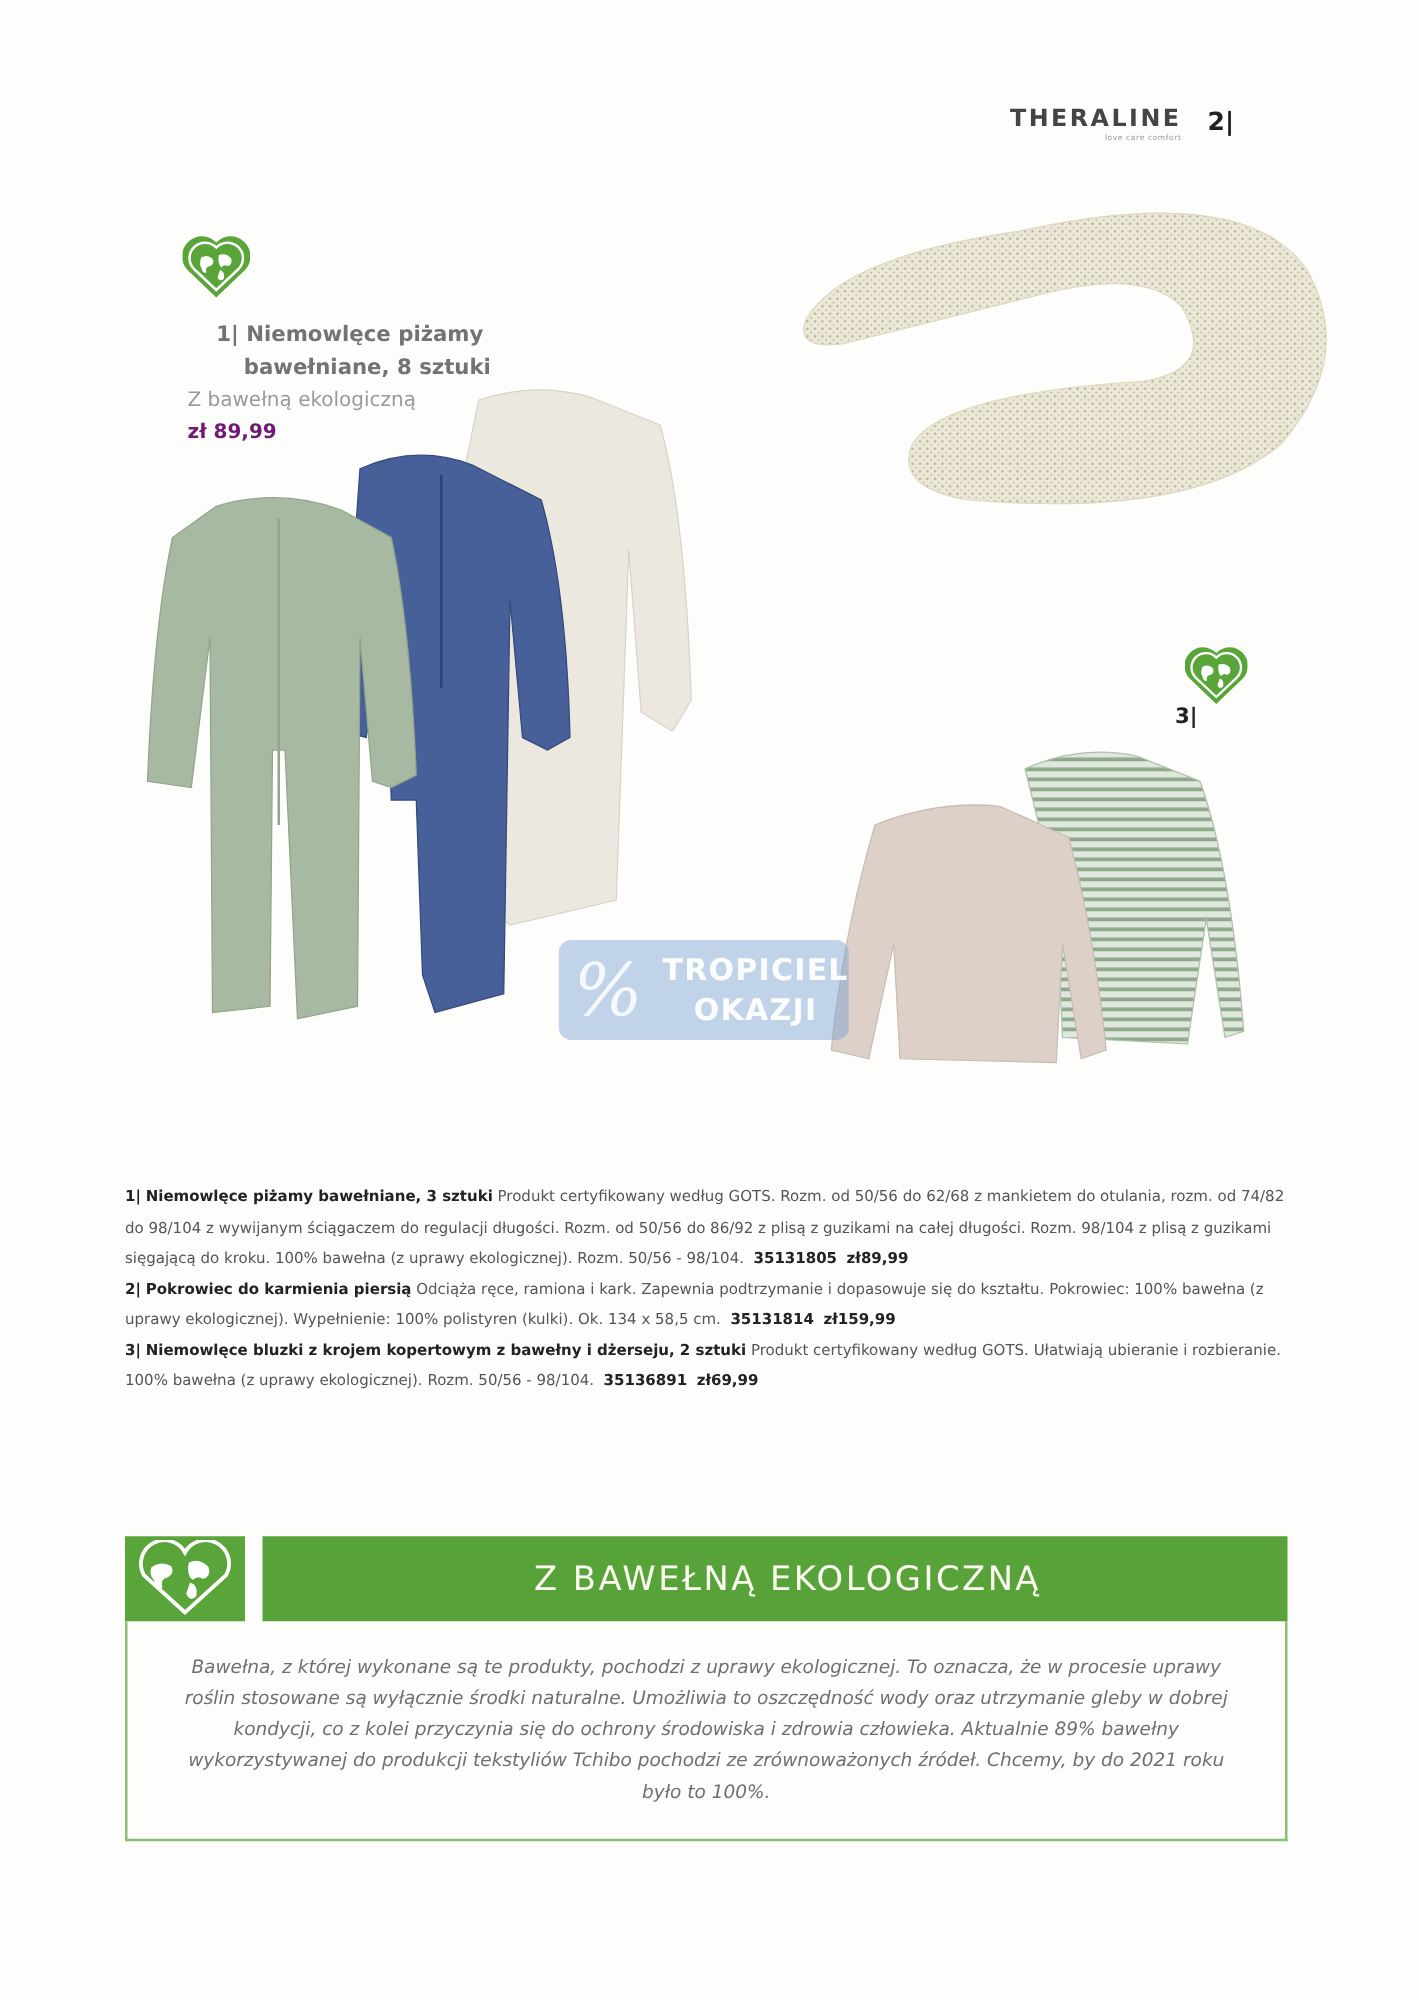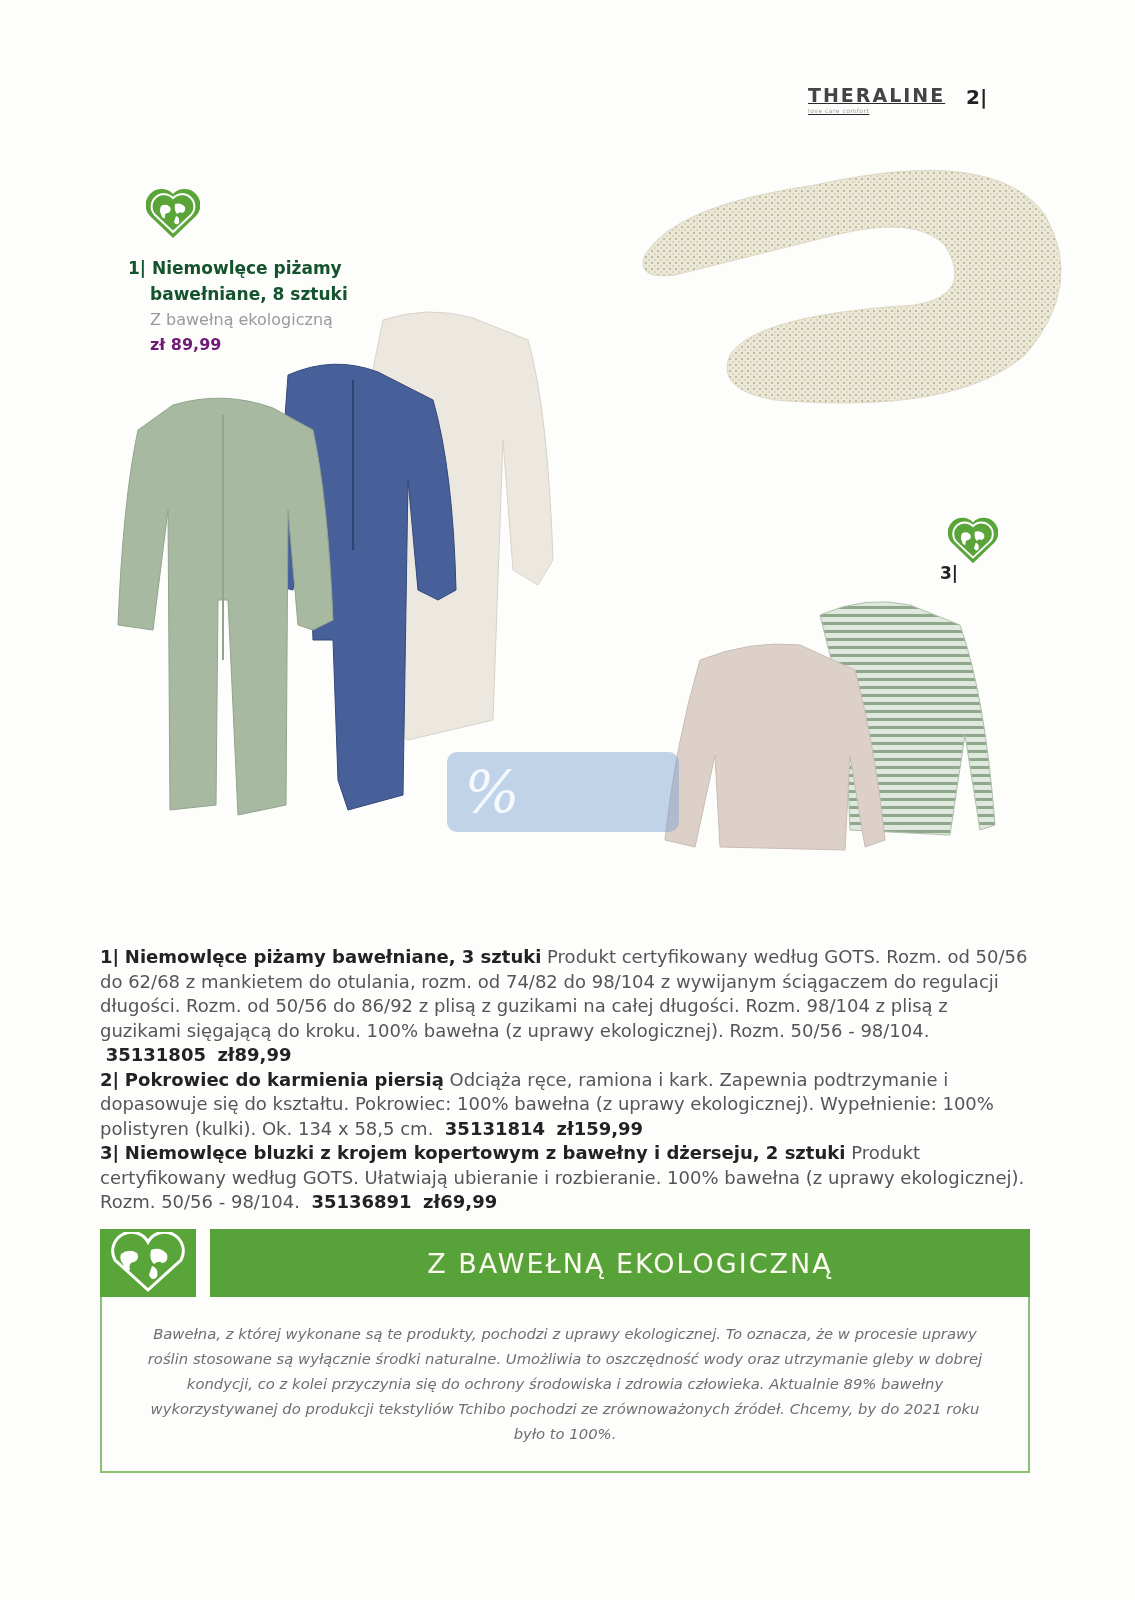--- a/index.html
+++ b/index.html
@@ -1,42 +1,42 @@
 <!DOCTYPE html>
 <html><head>
 <meta charset="utf-8">
 <style>
   * { box-sizing: border-box; margin: 0; padding: 0; }
   html, body { width: 1135px; height: 1600px; background: #fdfdfc; overflow: hidden; }
   body { position: relative; font-family: "DejaVu Sans", "Liberation Sans", sans-serif; color: #2a2a2a; }
 
-  .brand { position: absolute; left: 808px; top: 84px; text-align: left; text-decoration: underline; }
+  .brand { position: absolute; left: 808px; top: 84px; text-align: right; }
   .brand-name { font-family: "DejaVu Sans", sans-serif; font-size: 19px; font-weight: bold; letter-spacing: 2px; color: #444; }
   .brand-tagline { font-size: 6px; color: #999; margin-top: 1px; letter-spacing: 0.5px; }
   .page-number { position: absolute; left: 966px; top: 85px; font-size: 20px; font-weight: bold; color: #222; }
 
   .eco-badge { position: absolute; width: 54px; height: 54px; }
   .eco-badge svg { width: 100%; height: 100%; }
 
   .hero-label { position: absolute; left: 128px; top: 255px; }
-  .hero-title { font-size: 17px; font-weight: bold; line-height: 26px; color: #14532d; }
+  .hero-title { font-size: 17px; font-weight: bold; line-height: 26px; color: #737373; margin-left: 45px; }
   .hero-title .indent { padding-left: 22px; display: block; }
   .hero-sub { font-size: 16px; color: #9a9a9a; line-height: 26px; padding-left: 22px; }
   .hero-price { font-size: 16px; font-weight: bold; color: #701a75; padding-left: 22px; line-height: 24px; }
 
   .product-img { position: absolute; }
   .product-img svg { width: 100%; height: 100%; display: block; }
 
   .item-3-label { position: absolute; left: 940px; top: 563px; font-size: 17px; font-weight: bold; color: #222; }
 
   .watermark { position: absolute; left: 447px; top: 752px; width: 232px; height: 80px; background: rgba(120,160,210,0.45); border-radius: 10px; display: flex; align-items: center; }
   .watermark-icon { width: 70px; height: 70px; margin-left: 10px; color: rgba(255,255,255,0.85); font-size: 58px; line-height: 70px; font-style: italic; text-align: center; font-family: "DejaVu Serif", serif; }
   .watermark-text { color: rgba(255,255,255,0.95); font-weight: bold; font-size: 24px; line-height: 32px; text-align: center; letter-spacing: 1px; margin-left: 14px; }
 
-  .details { position: absolute; left: 100px; top: 945px; width: 930px; font-size: 18px; line-height: 24.5px; color: #555; }
+  .details { position: absolute; left: 100px; top: 945px; width: 930px; font-size: 12px; line-height: 24.5px; color: #555; }
   .details p { margin: 0; }
   .details b { color: #222; font-weight: bold; }
 
   .eco-section { position: absolute; left: 100px; top: 1229px; width: 930px; height: 244px; }
   .eco-icon-box { position: absolute; left: 0; top: 0; width: 96px; height: 68px; background: #5aa53a; display: flex; align-items: center; justify-content: center; }
   .eco-header { position: absolute; left: 110px; top: 0; right: 0; height: 68px; background: #58a23a; display: flex; align-items: center; justify-content: center; }
   .eco-title { color: #fbfbf0; font-size: 27px; letter-spacing: 2px; font-weight: normal; padding-left: 20px; }
   .eco-body { position: absolute; left: 0; top: 68px; right: 0; bottom: 0; border: 2px solid #8cbf72; border-top: none; padding: 24px 40px 0 40px; text-align: center; font-size: 14.8px; line-height: 25px; color: #6f6f6f; font-style: italic; }
 </style>
 </head>
@@ -109,20 +109,24 @@
         <rect y="5" width="8" height="3" fill="#8fa88c"></rect>
       </pattern>
     </defs>
     <path d="M170 30 Q215 10 260 20 L310 40 Q335 110 345 240 L330 245 L315 150 L300 250 L200 245 L195 130 Z" fill="url(#stripes)" stroke="#b0c0ac"></path>
     <path d="M50 75 Q100 55 150 60 L205 85 Q225 160 235 255 L215 262 L200 170 L195 265 L70 262 L65 170 L45 262 L15 255 Q25 160 50 75 Z" fill="#dcd0c9" stroke="#c8bcb4"></path>
   </svg>
 </div>
 
 <div class="watermark">
   <div class="watermark-icon">%</div>
+  <div class="watermark-text">
+    <div>TROPICIEL</div>
+    <div>OKAZJI</div>
+  </div>
 </div>
 
 <div class="details">
   <p>
     <b>1|</b>
     <b>Niemowlęce piżamy bawełniane, 3 sztuki</b>
     <span>Produkt certyfikowany według GOTS. Rozm. od 50/56 do 62/68 z mankietem do otulania, rozm. od 74/82 do 98/104 z wywijanym ściągaczem do regulacji długości. Rozm. od 50/56 do 86/92 z plisą z guzikami na całej długości. Rozm. 98/104 z plisą z guzikami sięgającą do kroku. 100% bawełna (z uprawy ekologicznej). Rozm. 50/56 - 98/104.</span>
     &nbsp;<b>35131805</b>
     &nbsp;<b>zł89,99</b>
   </p>

